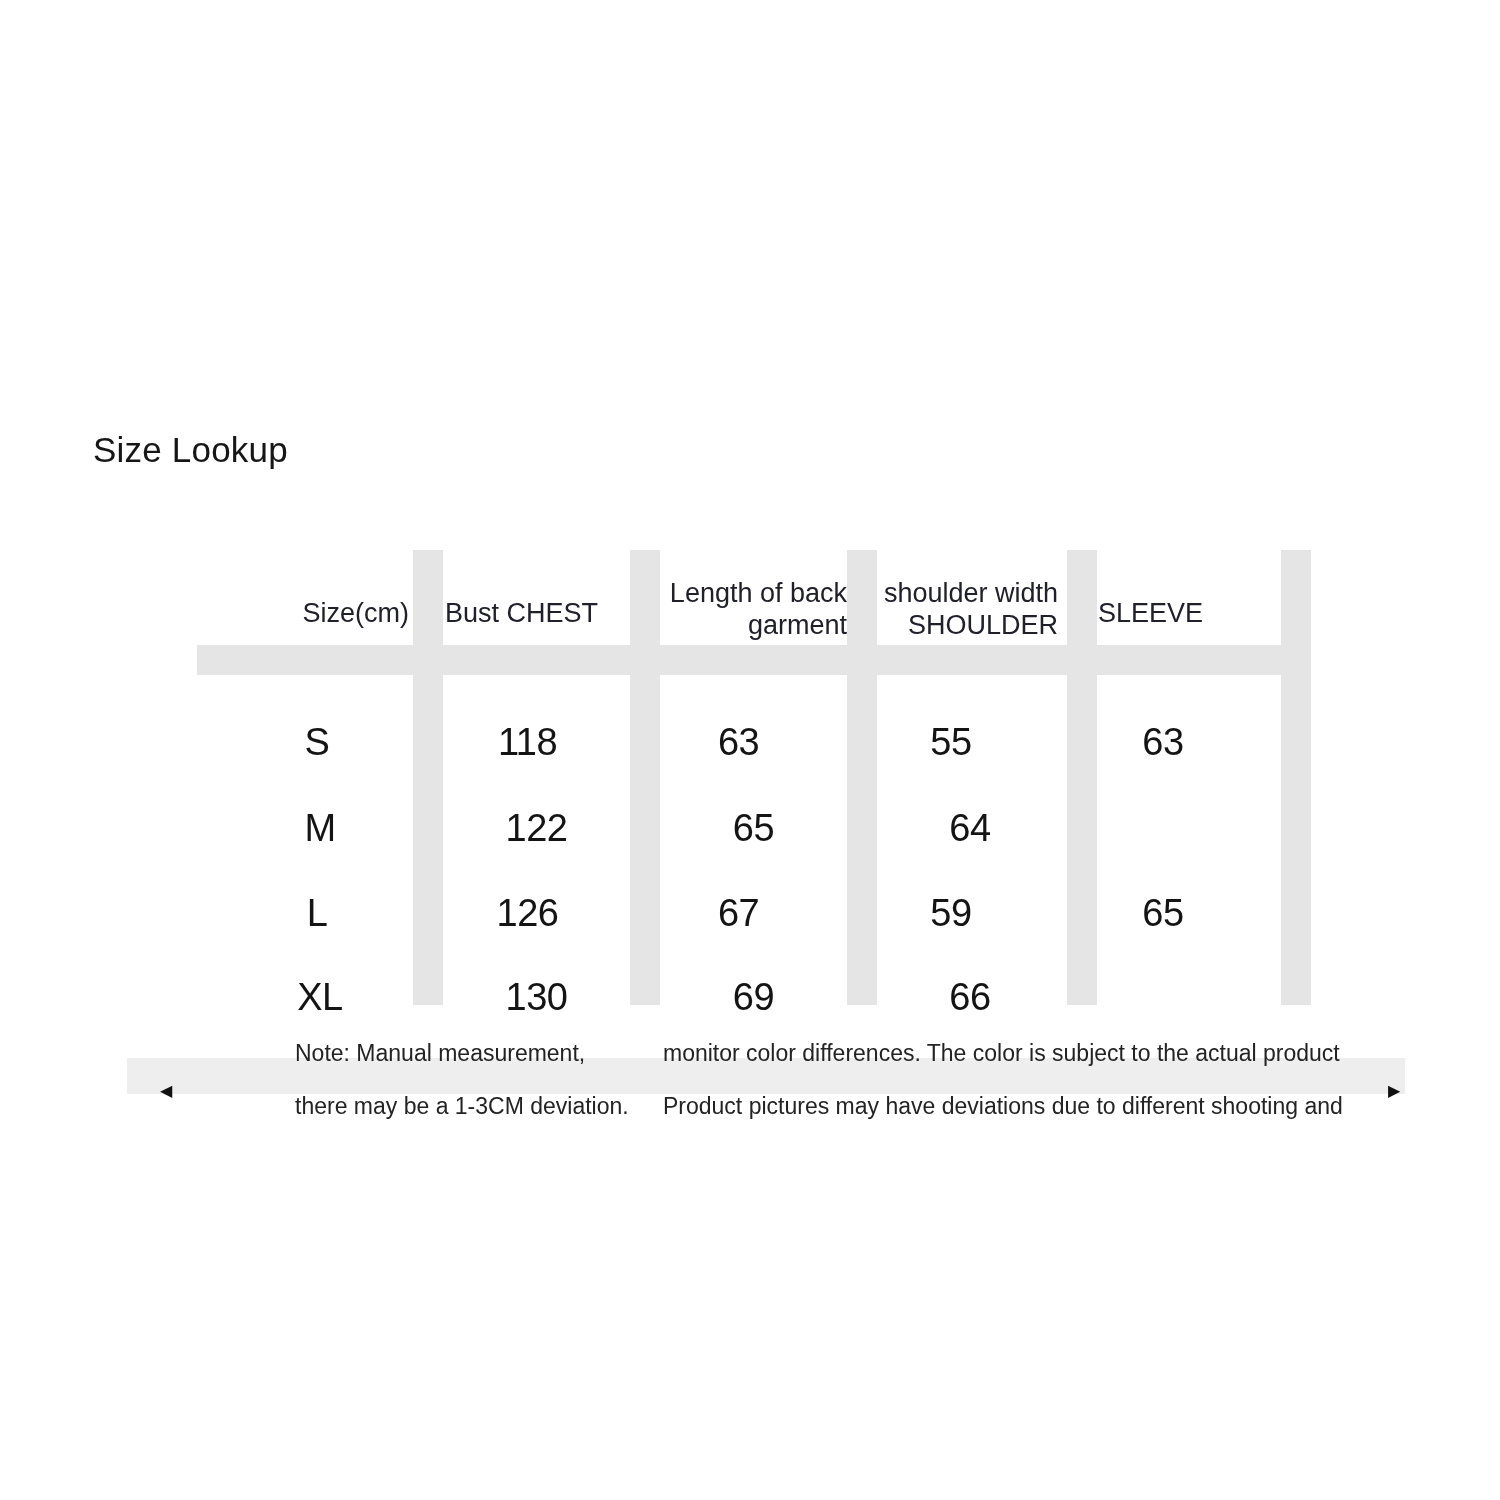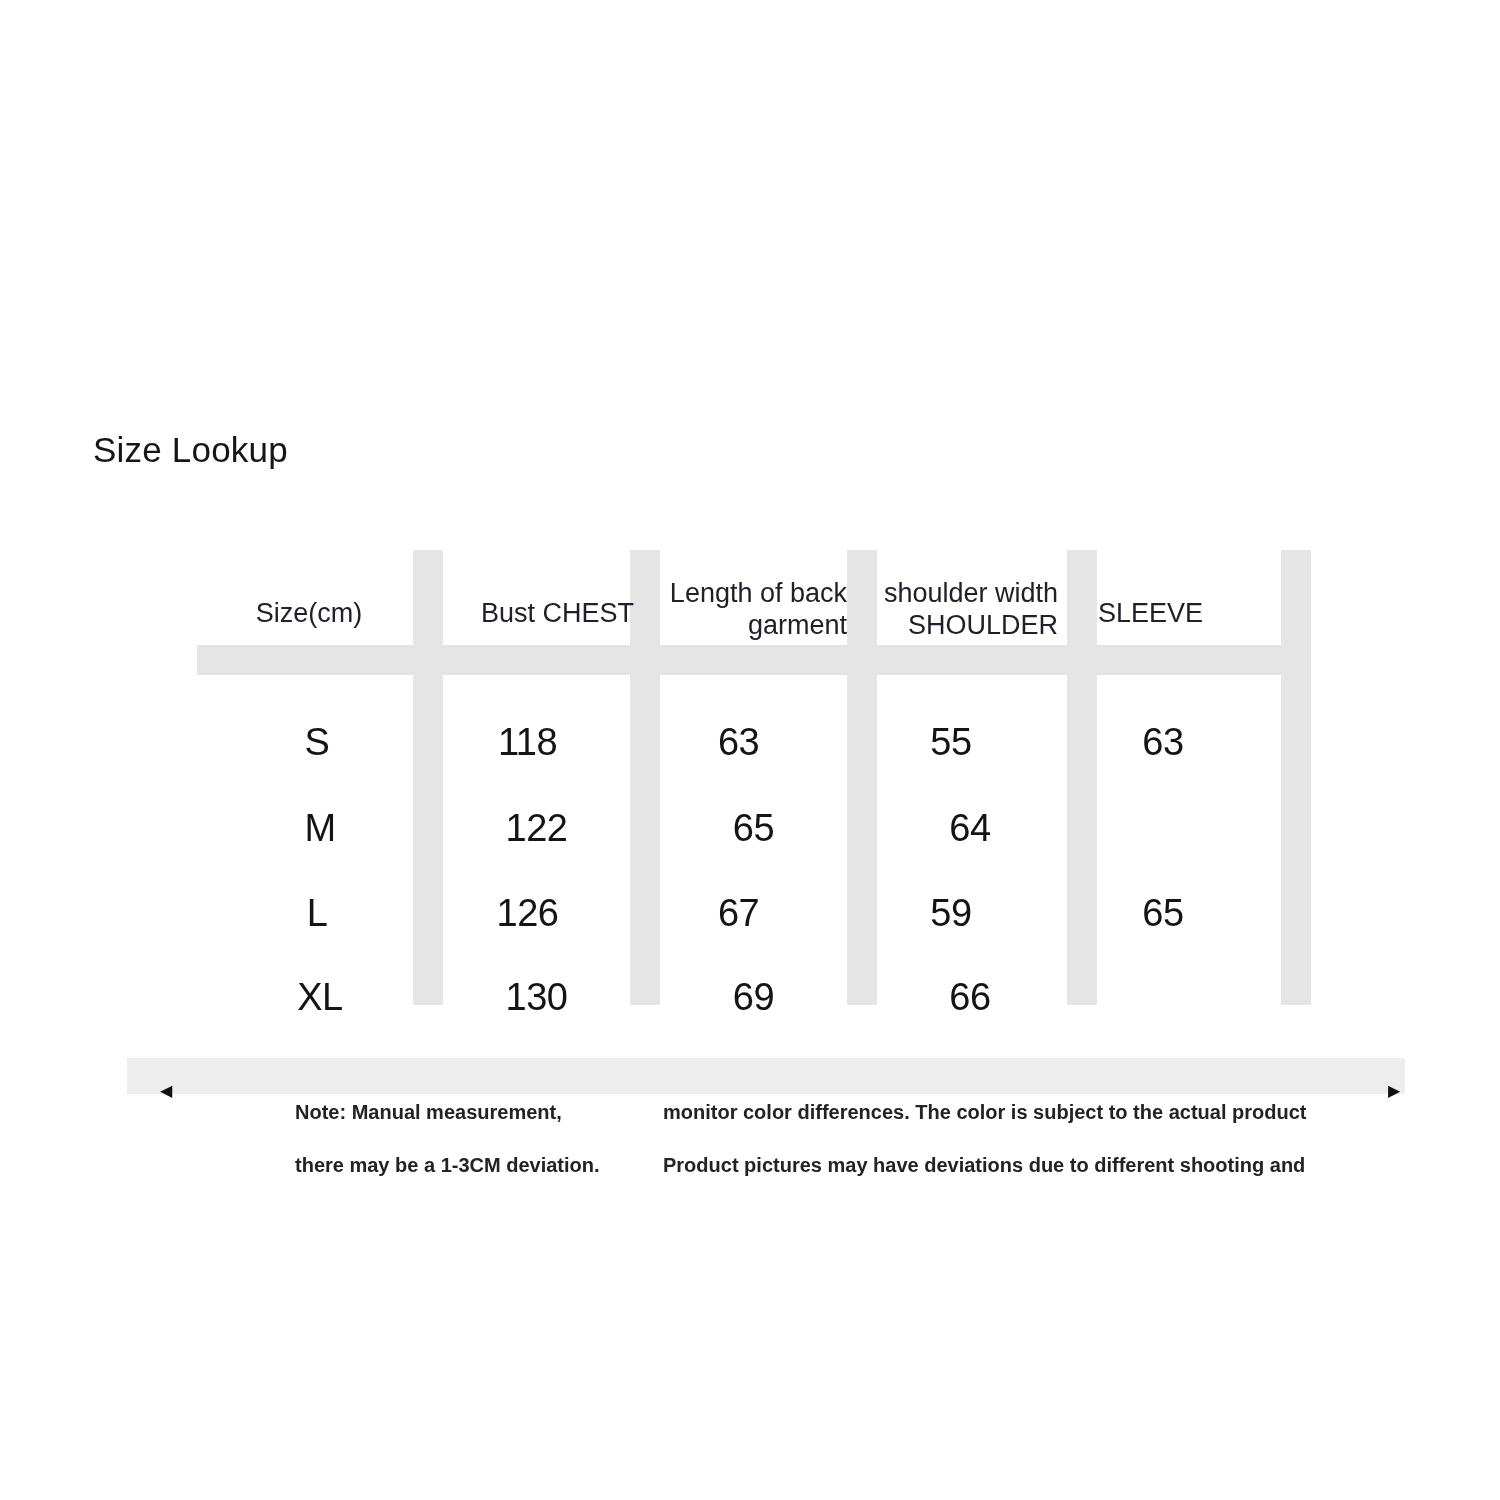--- a/index.html
+++ b/index.html
@@ -49,22 +49,22 @@
     top: 95px;
     height: 1px;
     background: #e5e5e5;
   }
   .col-header {
     position: absolute;
     font-size: 27px;
     line-height: 32px;
     color: #20202a;
   }
-  .col-header.h-size    { left: 4px;     width: 216px; top: 32px; text-align: center; }
-  .col-header.h-bust    { left: 216px; width: 217px; top: 32px; text-align: center; margin-left: 36px; }
+  .col-header.h-size    { left: 11px;     width: 216px; top: 32px; text-align: right; }
+  .col-header.h-bust    { left: 216px; width: 217px; top: 32px; text-align: center; }
   .col-header.h-length  { left: 427px; width: 238px; top: 12px; text-align: right; }
   .col-header.h-shoulder{ left: 648px; width: 228px; top: 12px; text-align: right; }
   .col-header.h-sleeve  { left: 886px; width: 180px; top: 32px; text-align: left; }
   .body-row {
     position: absolute;
     left: 0;
     width: 1086px;
     height: 60px;
     display: flex;
   }
@@ -97,26 +97,25 @@
     top: 1049px;
     font-size: 16px;
     line-height: 24px;
     color: #111111;
     cursor: pointer;
   }
   .arrow.prev { left: 130px; }
   .arrow.next { left: 1358px; }
   .notice-text {
     position: absolute;
-    top: 1056px;
-    font-size: 20px;
+    top: 997px;
+    font-size: 23px;
     line-height: 23px;
     color: #232323;
     white-space: nowrap;
-    font-weight: bold;
   }
   .notice-text.t1 { left: 250px; }
   .notice-text.t2 { left: 618px; }
 </style>
 </head>
 <body>
 
 <div class="page">
 
   <div class="page-title">Size Lookup</div>

